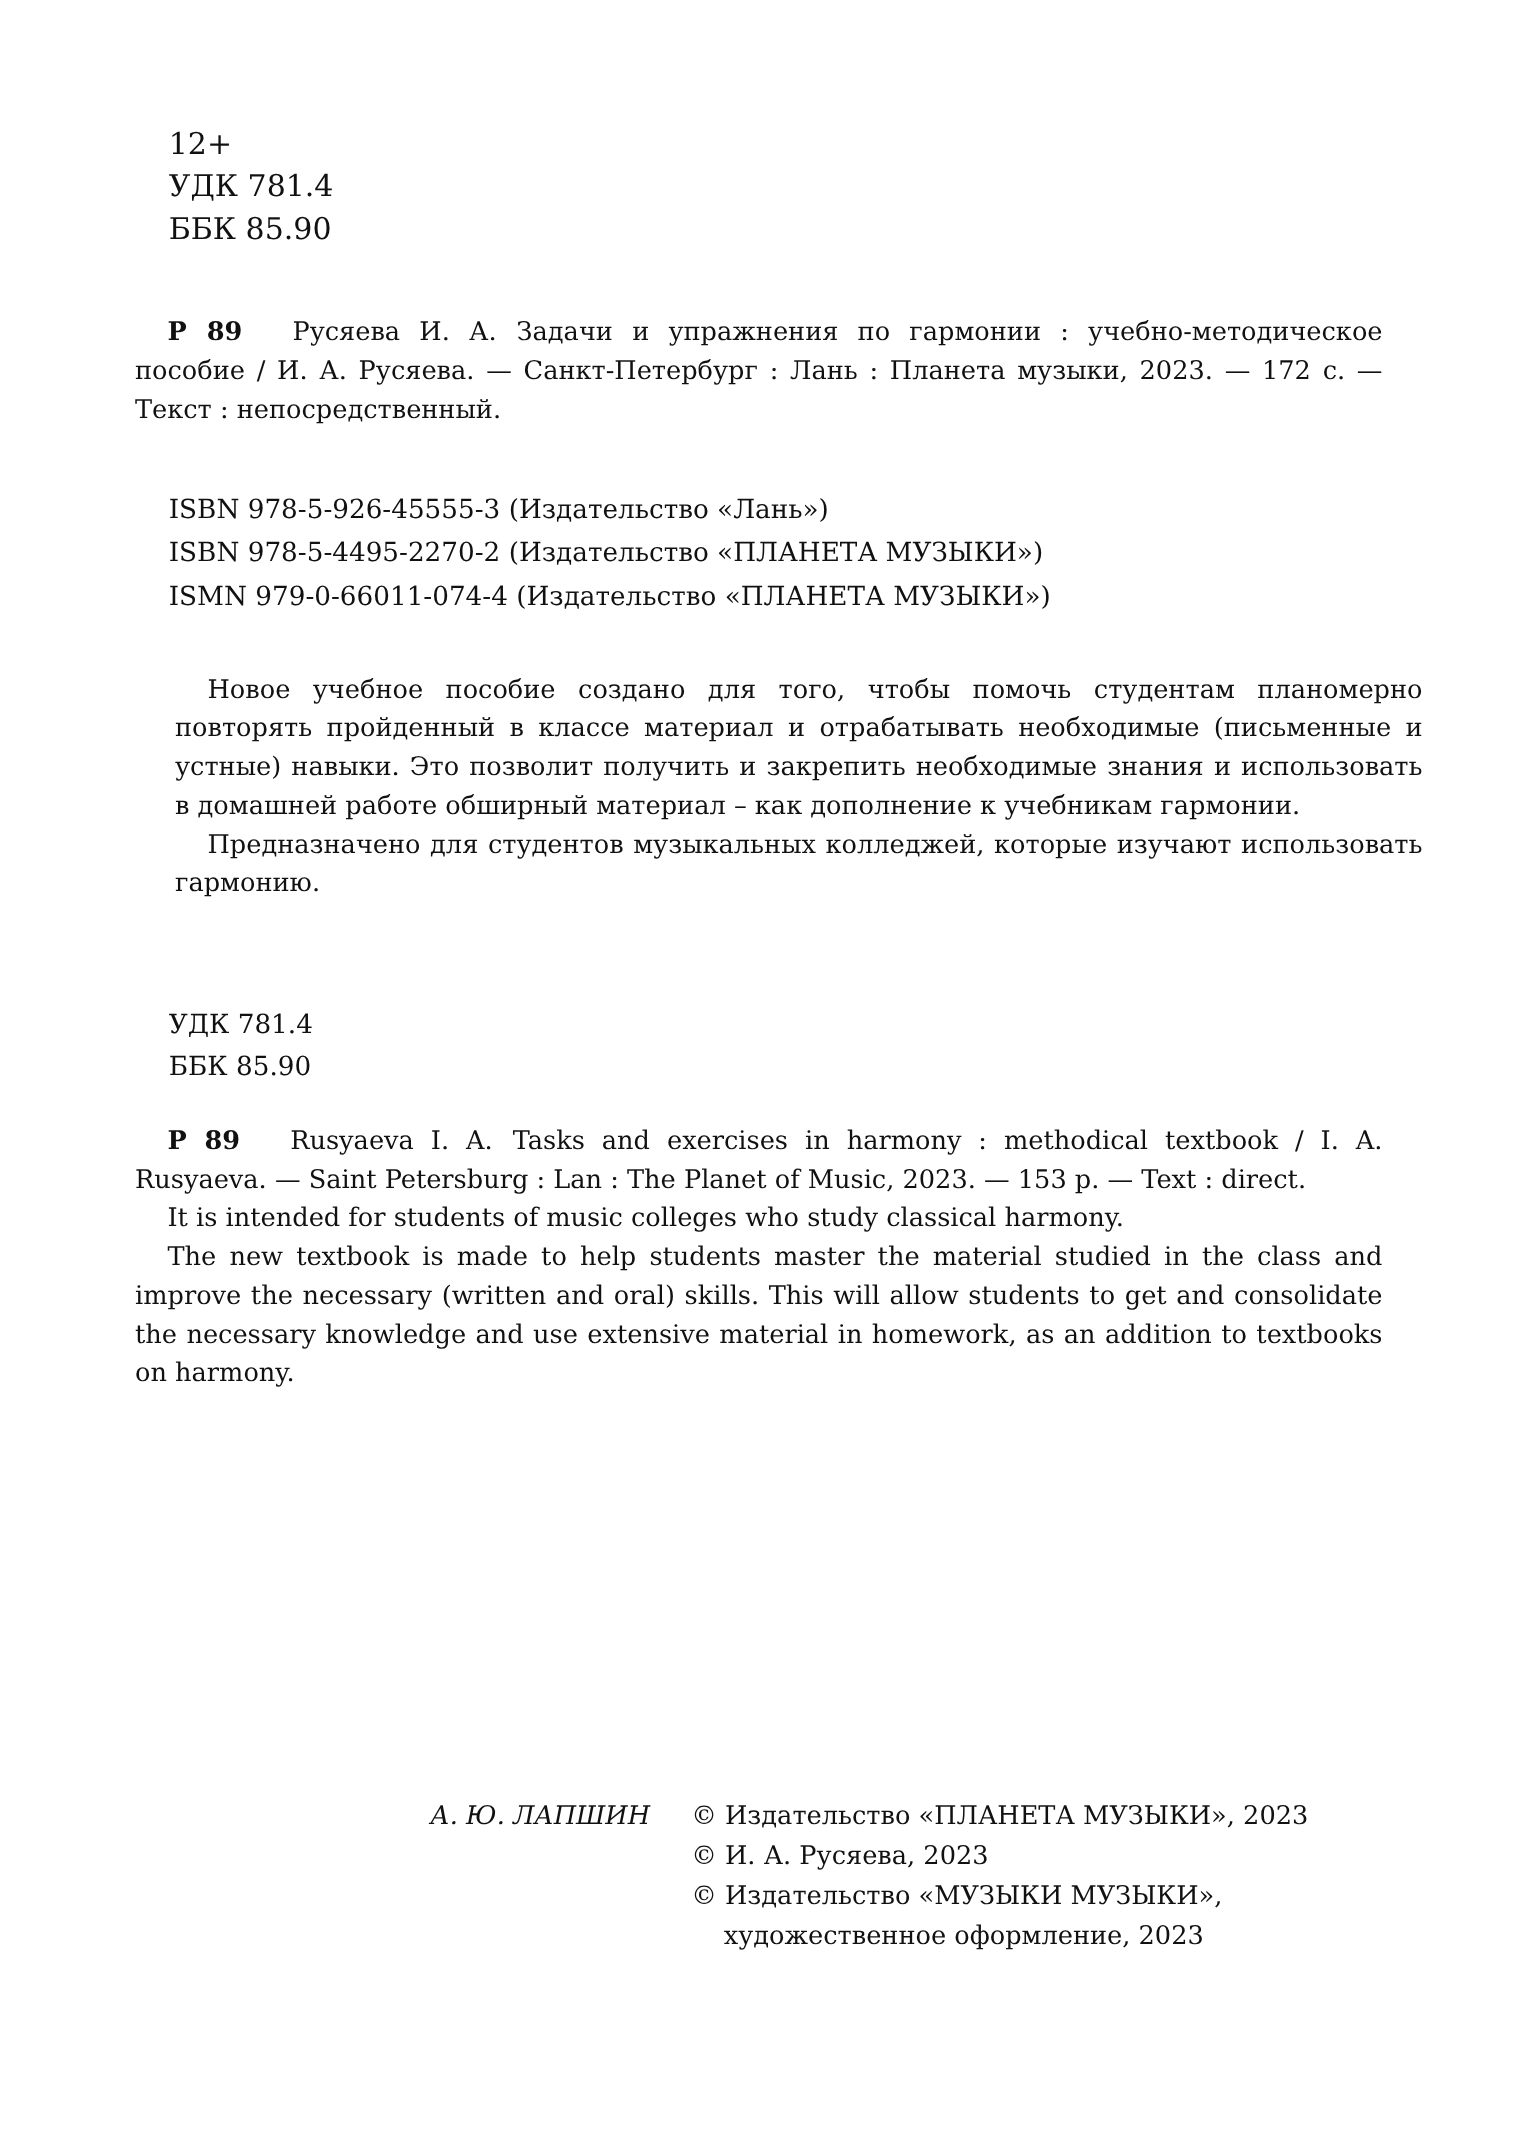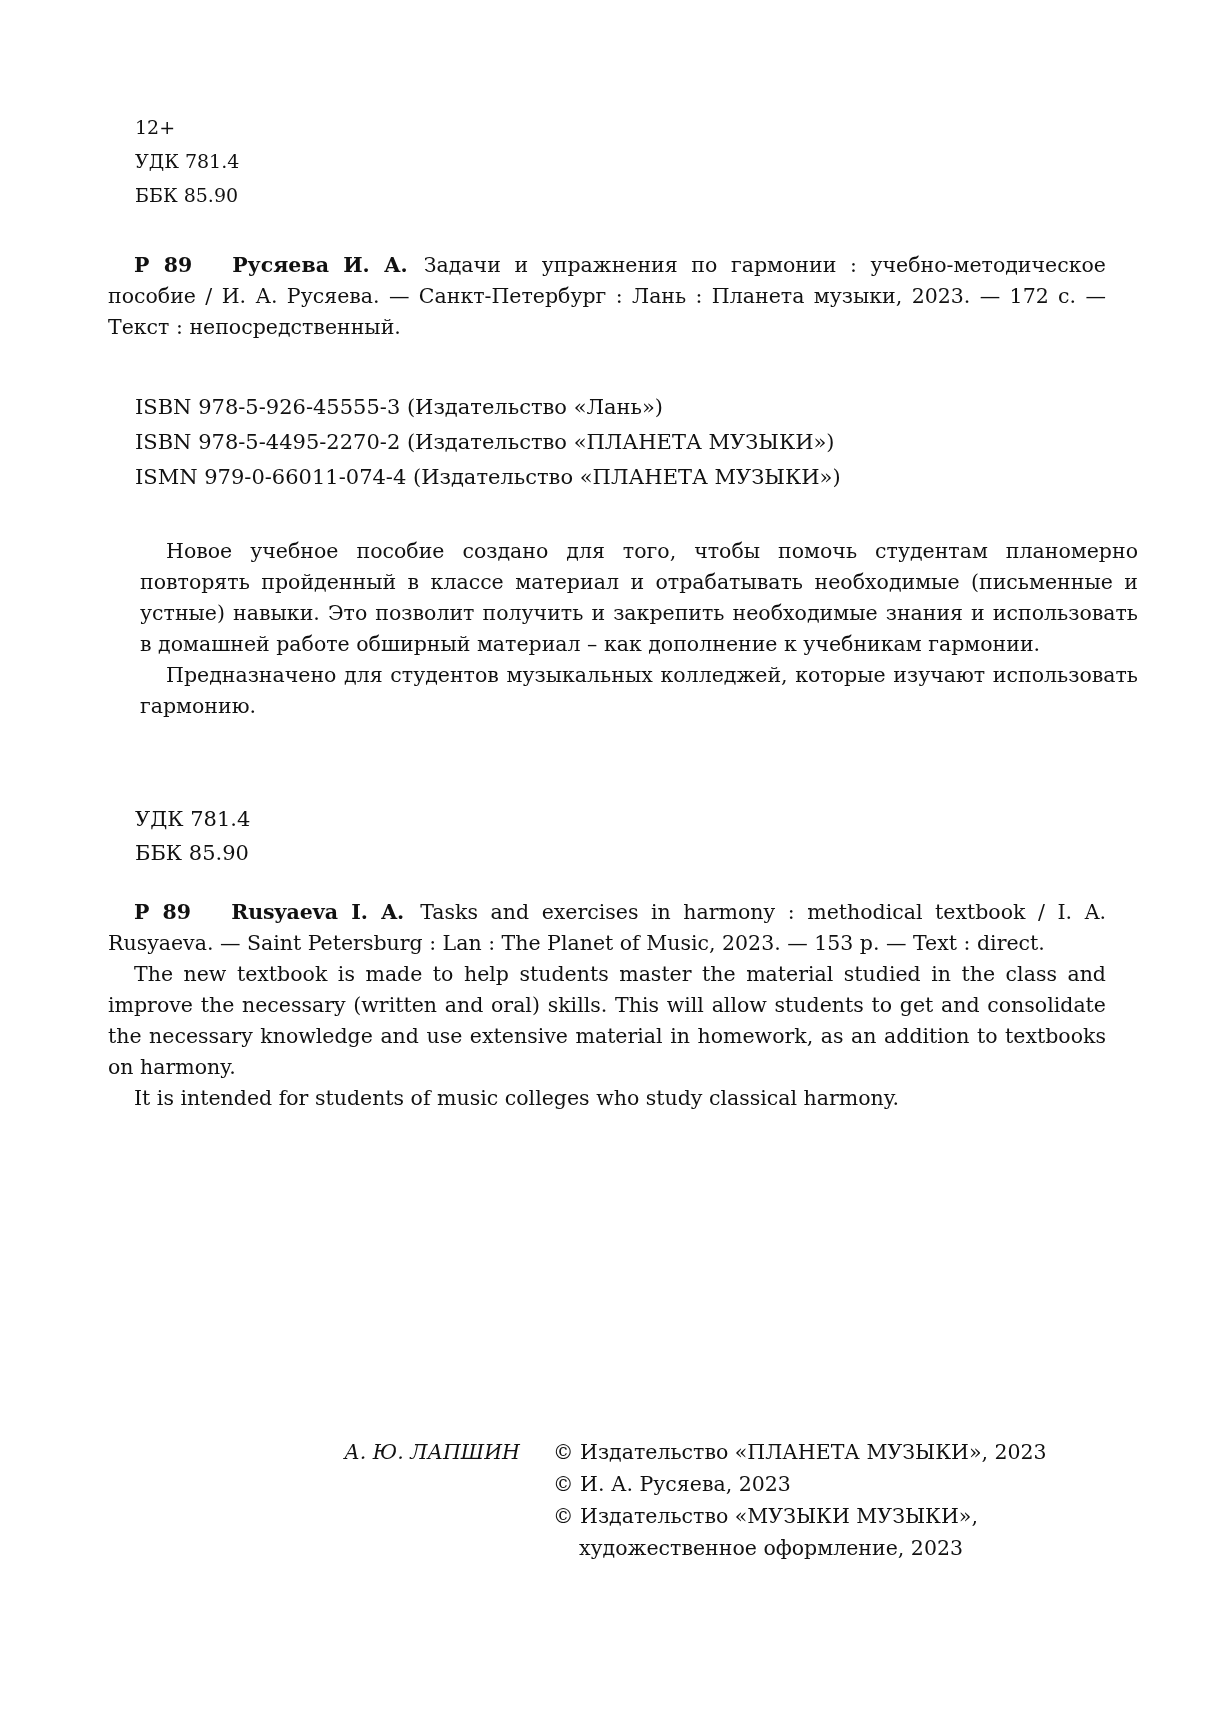--- a/index.html
+++ b/index.html
@@ -13,35 +13,35 @@
     height: 1713px;
     background: #ffffff;
     color: #111111;
     font-family: "DejaVu Serif", "Liberation Serif", serif;
     font-size: 20.5px;
     overflow: hidden;
   }
   .abs { position: absolute; }
 
   .top-codes {
-    left: 135px; top: 110px;
+    left: 135px; top: 98px;
     line-height: 34px;
-    font-size: 19px;
+    font-size: 24px;
   }
 
   .catalog {
     left: 108px; top: 250px;
     width: 998px;
     text-align: justify;
     line-height: 31px;
     text-indent: 26px;
     margin: 0;
   }
   .cat-code { font-weight: bold; margin-right: 40px; }
-  .cat-author { font-weight: bold; margin-right: 16px; }
+  .cat-author { font-weight: normal; margin-right: 16px; }
 
   .identifiers {
     left: 135px; top: 390px;
     line-height: 35px;
     font-size: 21px;
   }
 
   .annotation-ru {
     left: 108px; top: 536px;
     width: 998px;
@@ -104,22 +104,22 @@
     <p>Предназначено для студентов музыкальных колледжей, которые изучают использовать гармонию.</p>
   </div>
 
   <div class="abs bottom-codes">
     <div>УДК 781.4</div>
     <div>ББК 85.90</div>
   </div>
 
   <div class="abs en-block">
     <p><b class="cat-code">Р 89</b><b class="cat-author">Rusyaeva I. A.</b><span>Tasks and exercises in harmony : methodical textbook / I. A. Rusyaeva. — Saint Petersburg : Lan : The Planet of Music, 2023. — 153 p. — Text : direct.</span></p>
+    <p>It is intended for students of music colleges who study classical harmony.</p>
     <p>The new textbook is made to help students master the material studied in the class and improve the necessary (written and oral) skills. This will allow students to get and consolidate the necessary knowledge and use extensive material in homework, as an addition to textbooks on harmony.</p>
-    <p>It is intended for students of music colleges who study classical harmony.</p>
   </div>
 
   <div class="abs colophon-cover">
     <div class="cover-artist">А. Ю. ЛАПШИН</div>
   </div>
 
   <div class="abs colophon-copyrights">
     <div>© Издательство «ПЛАНЕТА МУЗЫКИ», 2023</div>
     <div>© И. А. Русяева, 2023</div>
     <div>© Издательство «МУЗЫКИ МУЗЫКИ»,</div>

